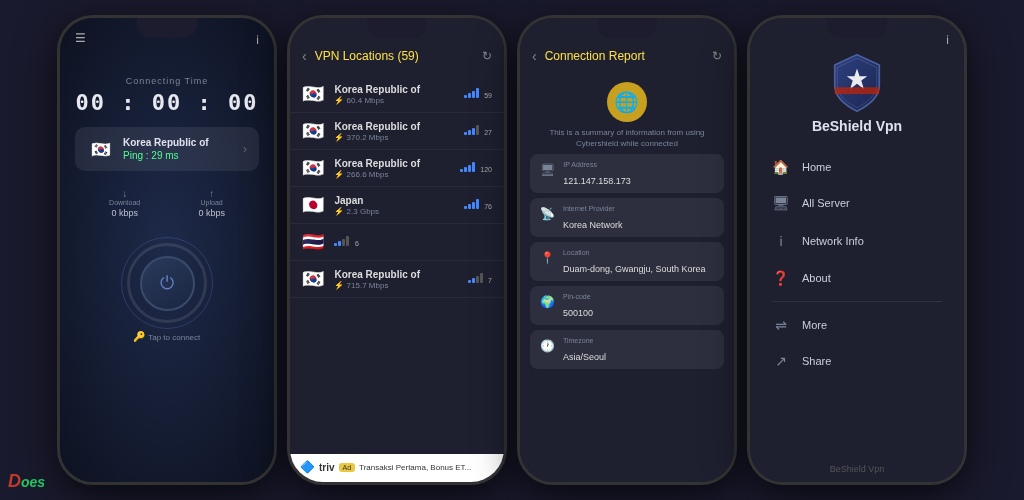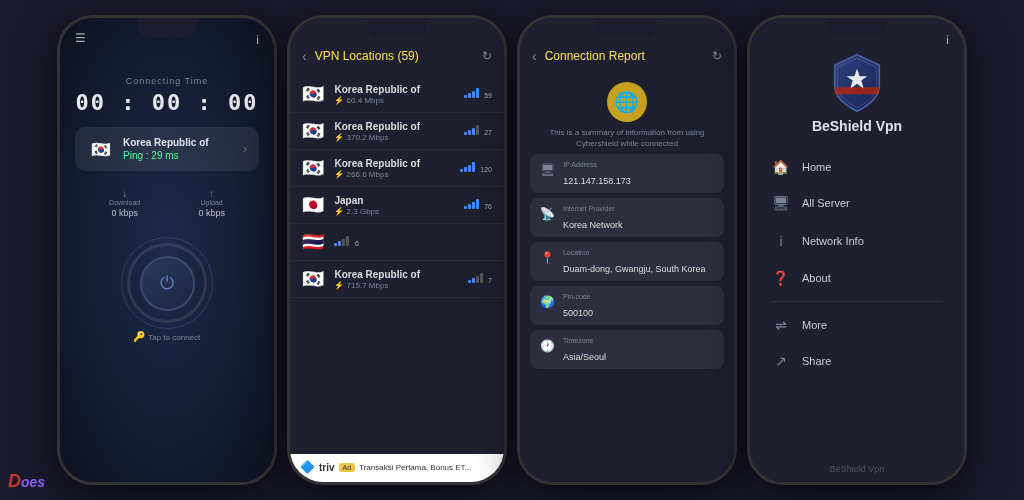--- a/index.html
+++ b/index.html
@@ -627,14 +627,14 @@
   </div>
         </div>
 
       <div class="bottom-brand">BeShield Vpn</div>
     </div>
   </div>
 
 </div>
 
 <div class="watermark">
-  <span style="color:#c0392b; font-size:18px; font-weight:900; font-style:italic;">D</span><span style="color:#8b5cf6; font-size:14px;">oes</span>
+  <span style="color:#c0392b; font-size:18px; font-weight:900; font-style:italic;">D</span><span style="color:#22c55e; font-size:14px;">oes</span>
 </div>
 
 </body></html>

